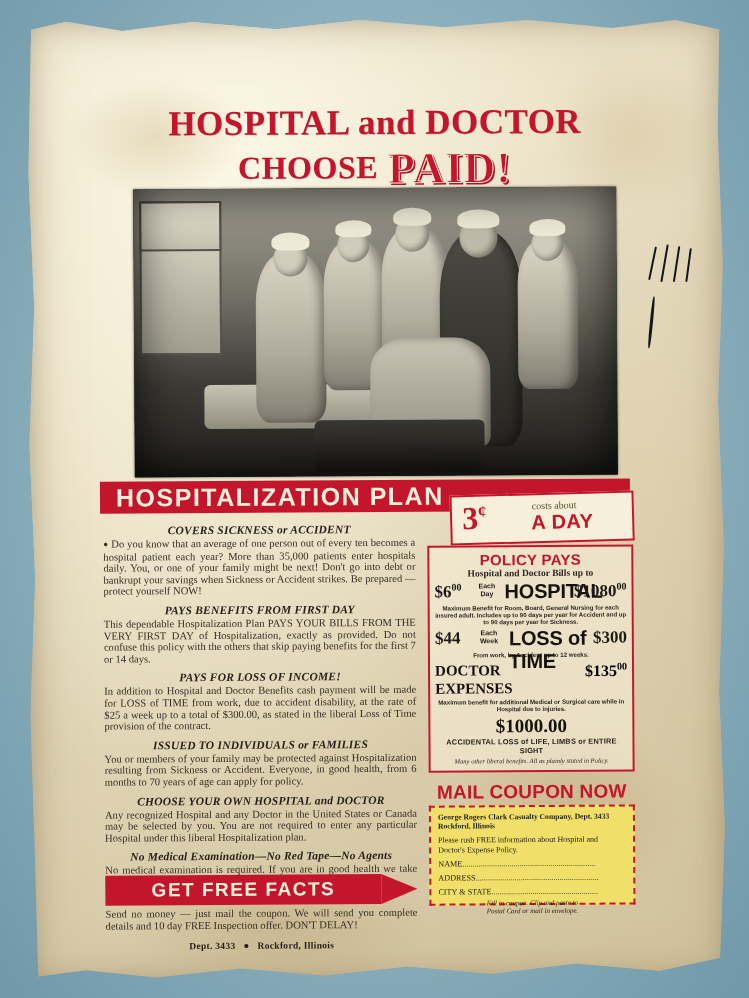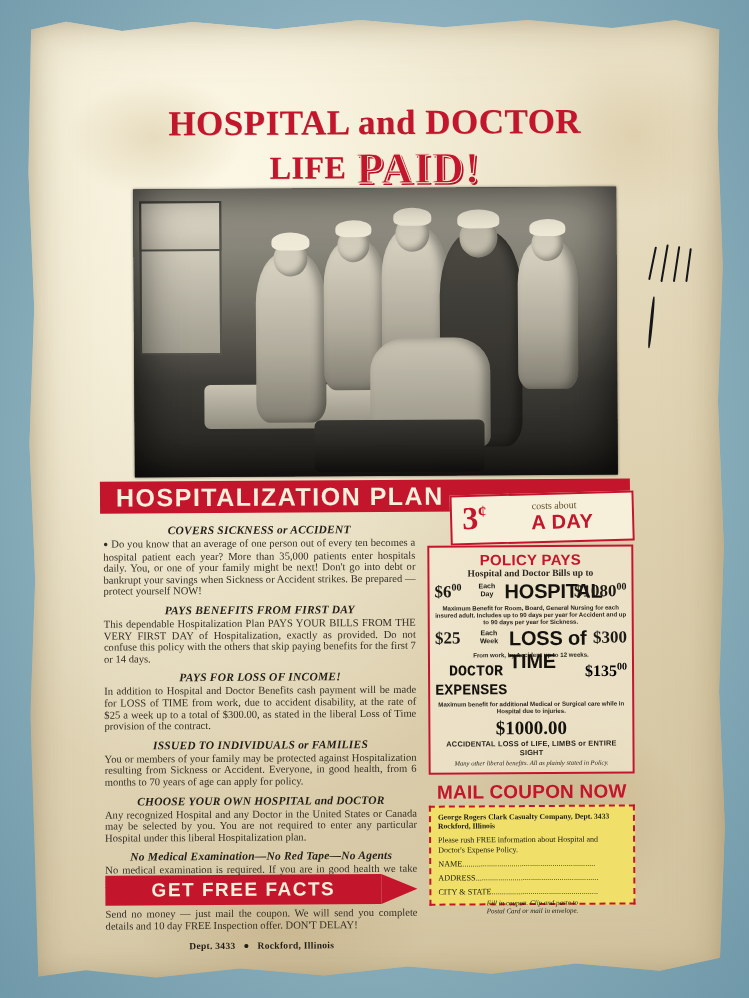--- a/index.html
+++ b/index.html
@@ -346,25 +346,24 @@
     text-align: center;
     color: #2b2620;
     margin: 1px 0 3px 0;
     font-weight: bold;
   }
   .doctor-row {
     text-align: left;
     margin-top: 2px;
   }
   .doctor-row .lbl {
-    font-family: Liberation Mono, monospace;
+    font-family: Liberation Serif, serif;
     font-weight: bold;
     font-size: 15px;
     color: #15120e;
-    margin-left: 14px;
   }
   .doctor-row .amt {
     float: right;
     font-family: "Liberation Serif", serif;
     font-weight: bold;
     font-size: 16px;
     padding-left: 16px;
   }
   .big-amount {
     text-align: center;
@@ -476,21 +475,21 @@
     <div class="stain" style="left:420px;top:700px;width:240px;height:200px;background:radial-gradient(ellipse,rgba(176,148,96,0.32),rgba(176,148,96,0) 70%);"></div>
     <div class="stain" style="left:100px;top:840px;width:300px;height:140px;background:radial-gradient(ellipse,rgba(170,142,92,0.28),rgba(170,142,92,0) 70%);"></div>
     <div class="stain" style="left:520px;top:40px;width:180px;height:160px;background:radial-gradient(ellipse,rgba(198,174,126,0.28),rgba(198,174,126,0) 70%);"></div>
     <div class="edge-shade"></div>
   </div>
 
   <div id="content">
 
     <div class="headline">
       <span class="l1">HOSPITAL and DOCTOR</span>
-      <span class="l2"><span>LIFE</span><span class="paid">PAID!</span></span>
+      <span class="l2"><span>CHOOSE</span><span class="paid">PAID!</span></span>
     </div>
 
     <div class="photo">
       <div class="bg"></div>
       <div class="win" style="left:6px;top:12px;width:78px;height:150px;"></div>
       <div class="win" style="left:6px;top:12px;width:78px;height:46px;background:linear-gradient(180deg,#e4e2d6,#b9b7ac);"></div>
       <div class="table-surface" style="left:70px;top:196px;width:300px;height:44px;"></div>
       <div class="figure" style="left:122px;top:64px;width:70px;height:170px;"></div>
       <div class="head" style="left:140px;top:52px;width:34px;height:36px;"></div>
       <div class="cap" style="left:138px;top:44px;width:38px;height:18px;"></div>
@@ -568,21 +567,21 @@
 
       <div class="pay-row">
         <span class="left-amt"><span>$6</span><span class="sup">00</span></span>
         <span class="per" style="left:44px;">Each<br>Day</span>
         <span class="mid" style="left:70px;">HOSPITAL</span>
         <span class="right-amt"><span>$1080</span><span class="sup">00</span></span>
       </div>
       <div class="fineprint">Maximum Benefit for Room, Board, General Nursing for each insured adult. Includes up to 90 days per year for Accident and up to 90 days per year for Sickness.</div>
 
       <div class="pay-row">
-        <span class="left-amt">$25</span>
+        <span class="left-amt">$44</span>
         <span class="per" style="left:45px;">Each<br>Week</span>
         <span class="mid" style="left:74px;">LOSS of TIME</span>
         <span class="right-amt">$300</span>
       </div>
       <div class="fineprint">From work, by Accident up to 12 weeks.</div>
 
       <div class="doctor-row">
         <span class="amt"><span>$135</span><span class="sup" style="font-size:10px;vertical-align:super;">00</span></span>
         <span class="lbl">DOCTOR EXPENSES</span>
       </div>

